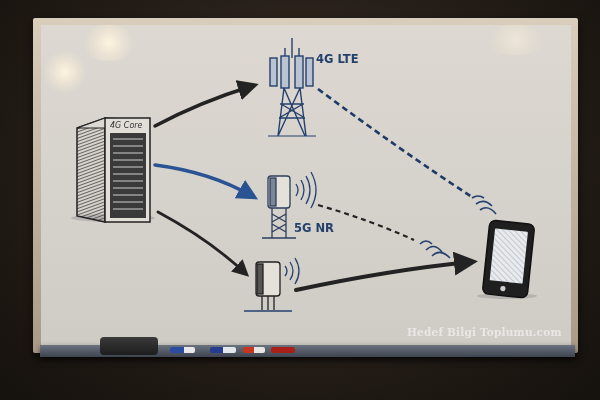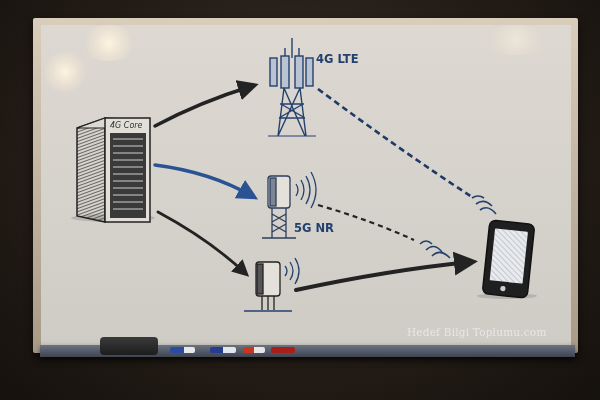--- a/index.html
+++ b/index.html
@@ -31,21 +31,21 @@
   .eraser {
     position: absolute; left: 100px; top: 337px; width: 58px; height: 18px;
     background: linear-gradient(180deg, #3a3a3a 0%, #1d1d1d 100%);
     border-radius: 4px;
   }
   .marker {
     position: absolute; top: 347px; height: 6px; border-radius: 2px;
   }
   .watermark {
     position: absolute; left: 407px; top: 326px;
-    font-family: "DejaVu Serif", serif; font-weight: normal; font-size: 10.5px;
+    font-family: "DejaVu Serif", serif; font-weight: bold; font-size: 10.5px;
     color: rgba(255,255,255,0.55); letter-spacing: 0.2px;
   }
   svg.drawing { position: absolute; left: 0; top: 0; }
   .lbl {
     font-family: "DejaVu Sans", sans-serif; font-weight: bold;
     fill: #24416e;
   }
 </style>
 </head>
 <body>

